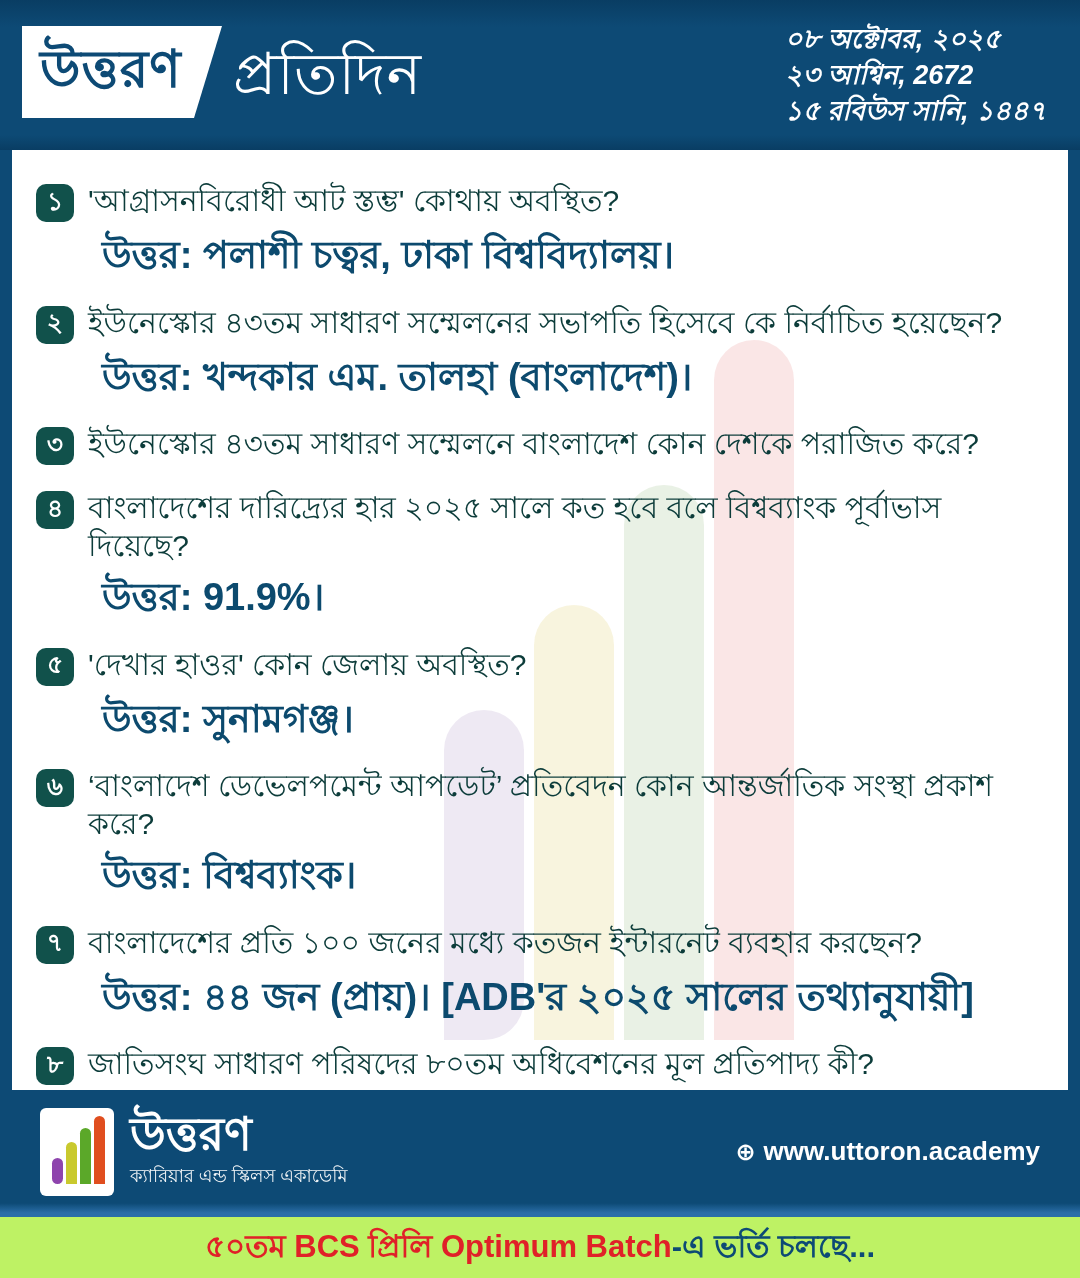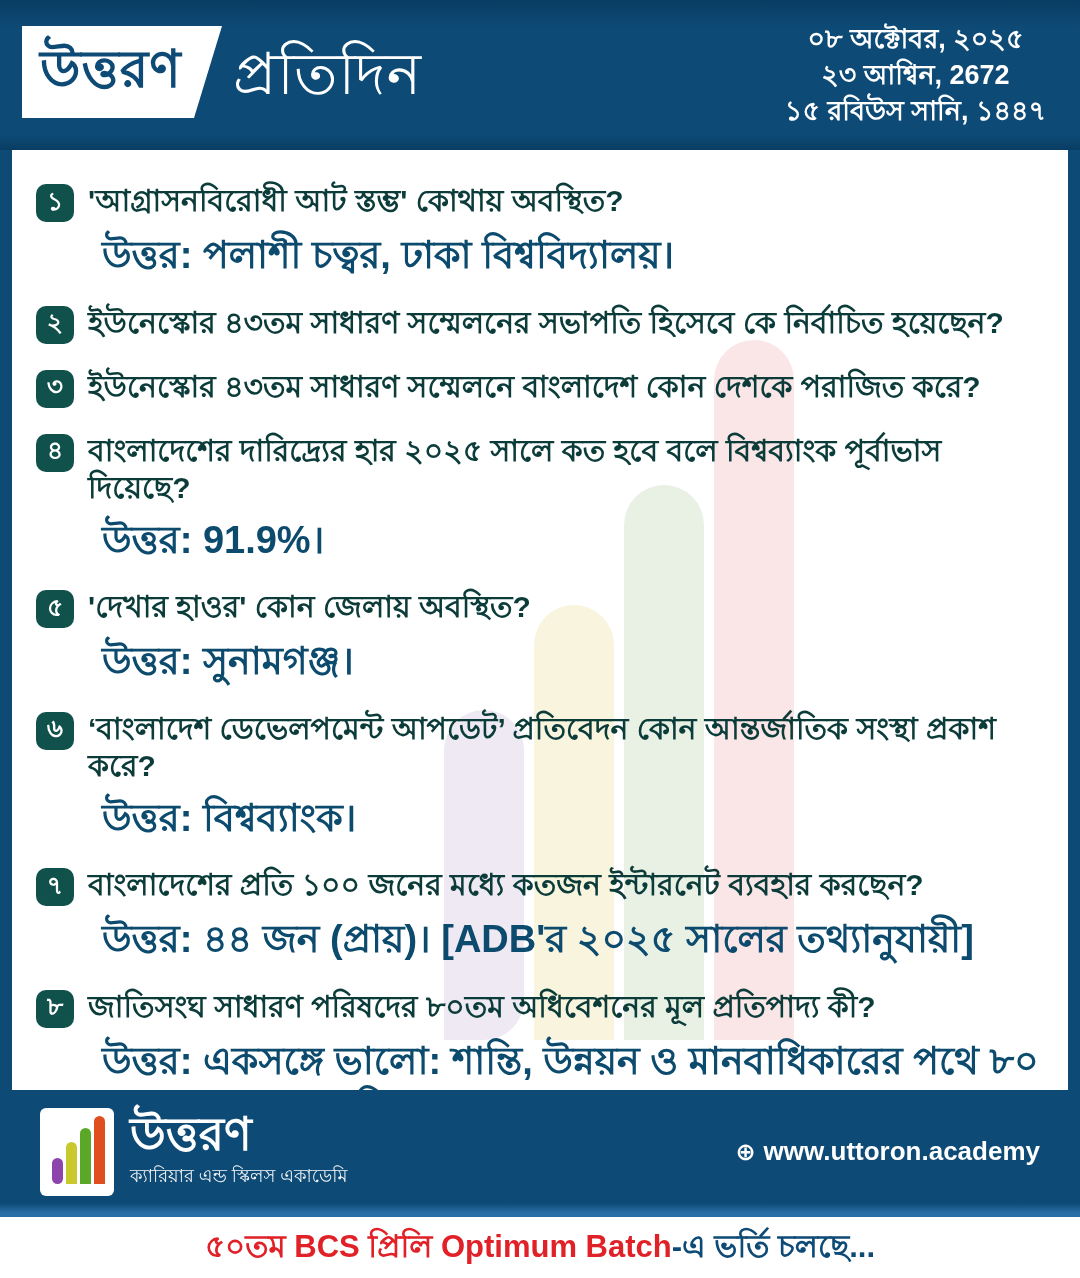--- a/index.html
+++ b/index.html
@@ -26,22 +26,22 @@
   }
   .logo-box .brand-text{
     color:#0d4a75;font-size:52px;font-weight:bold;letter-spacing:1px;
   }
   .edition-text{
     position:absolute;left:233px;top:30px;
     color:#ffffff;font-size:58px;font-weight:normal;letter-spacing:1px;
   }
   .dates{
     position:absolute;right:34px;top:22px;
-    text-align:center;color:#ffffff;
-    font-size:27px;font-weight:bold;line-height:1.33;
+    text-align:left;color:#ffffff;
+    font-size:27px;font-weight:bold;line-height:1.33;font-style:italic;
   }
   
   .card-wrap{height:940px;padding:0 12px;box-sizing:border-box;}
   .card{
     background:#ffffff;height:100%;
     position:relative;overflow:hidden;
     padding:32px 28px 0 24px;box-sizing:border-box;
   }
   
   .watermark{position:absolute;inset:0;pointer-events:none;}
@@ -54,21 +54,21 @@
   .qa-block{margin-bottom:24px;}
   .q-row{display:flex;align-items:flex-start;}
   .q-badge{
     flex:0 0 38px;width:38px;height:38px;margin-top:2px;
     background:#11514b;border-radius:10px;
     color:#ffffff;font-size:25px;font-weight:bold;
     display:flex;align-items:center;justify-content:center;
   }
   .q-text{
     margin-left:14px;
-    color:#0c3c3a;font-size:30px;font-weight:bold;line-height:1.25;
+    color:#0c3c3a;font-size:30px;font-weight:normal;line-height:1.25;
   }
   .a-text{
     margin:10px 0 0 66px;
     color:#0c4a6e;font-size:38px;font-weight:bold;line-height:1.25;
   }
   
   .footer{
     height:123px;
     background:linear-gradient(180deg,#0d4a75 0%, #0d4a75 92%, #2a6ea8 100%);
     display:flex;align-items:center;justify-content:space-between;
@@ -86,21 +86,21 @@
   .fl-red   {left:54px;height:68px;background:#e04e1f;}
   .footer-brand-col{margin-left:16px;color:#ffffff;}
   .footer-brand{font-size:46px;font-weight:bold;line-height:1.05;}
   .footer-tagline{font-size:18px;font-weight:normal;margin-top:4px;opacity:.95;}
   .footer-right{text-align:right;color:#ffffff;}
   .website-row{font-size:26px;font-weight:bold;display:flex;align-items:center;justify-content:flex-end;}
   .globe{font-size:24px;margin-right:8px;}
   .org-line{font-size:19px;font-weight:bold;margin-top:6px;opacity:.95;}
   
   .banner{
-    height:65px;background:#ffffff;
+    height:65px;background:#bef264;
     border-top:4px solid #2a6ea8;box-sizing:border-box;
     display:flex;align-items:center;justify-content:center;
   }
   .banner-text{font-size:31px;font-weight:bold;}
   .banner-highlight{color:#e02128;}
   .banner-rest{color:#0d4a75;}
 </style>
 </head>
 <body>
 
@@ -134,20 +134,21 @@
           <div class="q-text">'আগ্রাসনবিরোধী আট স্তম্ভ' কোথায় অবস্থিত?</div>
         </div>
         <div class="a-text">উত্তর: পলাশী চত্বর, ঢাকা বিশ্ববিদ্যালয়।</div>
       </div>
 
       <div class="qa-block">
         <div class="q-row">
           <div class="q-badge">২</div>
           <div class="q-text">ইউনেস্কোর ৪৩তম সাধারণ সম্মেলনের সভাপতি হিসেবে কে নির্বাচিত হয়েছেন?</div>
         </div>
+        <div class="a-text">উত্তর: খন্দকার এম. তালহা (বাংলাদেশ)।</div>
       </div>
 
       <div class="qa-block">
         <div class="q-row">
           <div class="q-badge">৩</div>
           <div class="q-text">ইউনেস্কোর ৪৩তম সাধারণ সম্মেলনে বাংলাদেশ কোন দেশকে পরাজিত করে?</div>
         </div>
       </div>
 
       <div class="qa-block">

